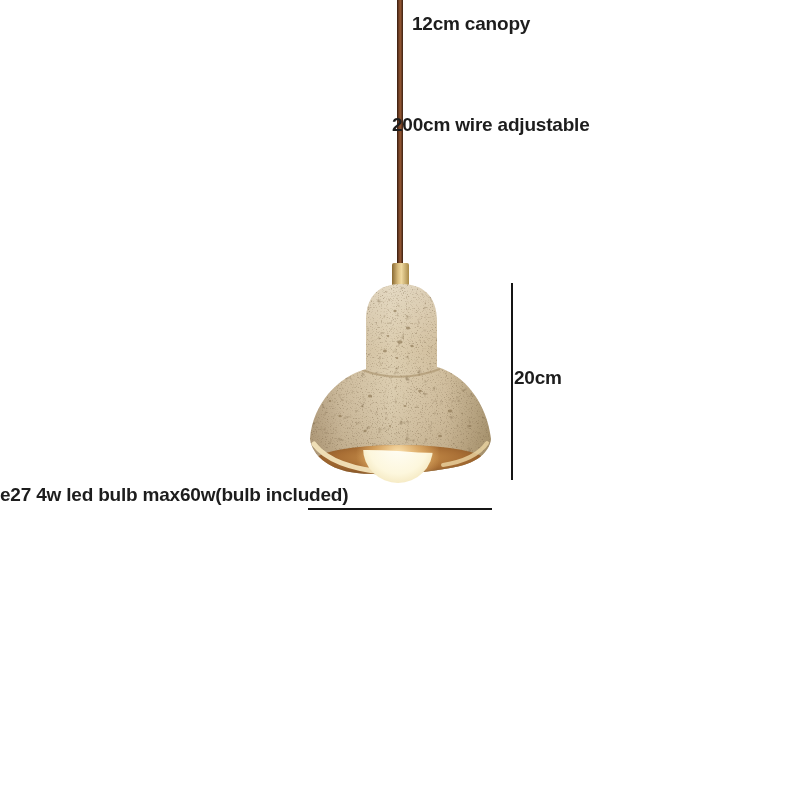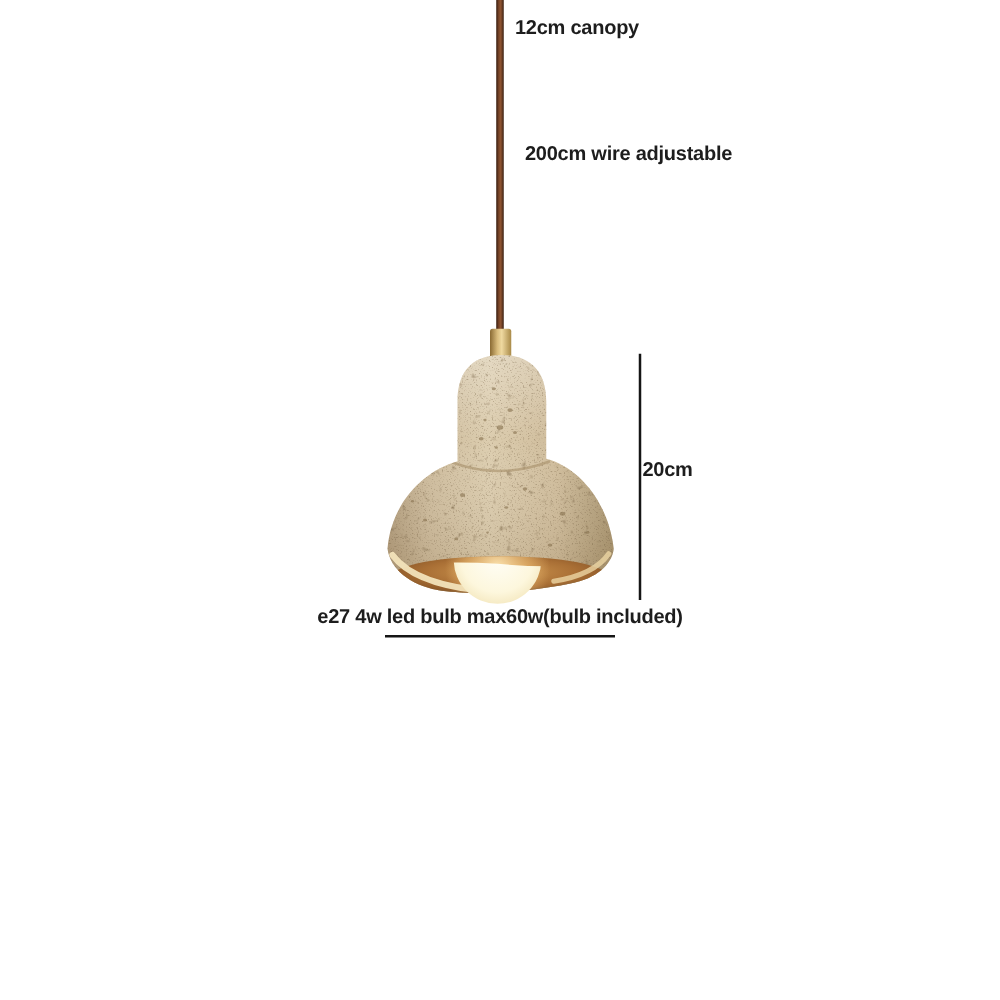--- a/index.html
+++ b/index.html
@@ -14,27 +14,27 @@
     position:relative;
     width:800px;height:800px;
     margin:0 auto;
     background:var(--background);
     overflow:hidden;
     font-family:"Liberation Sans","DejaVu Sans",sans-serif;
   }
   .label{
     position:absolute;
     color:var(--text);
-    font-size:16px;
+    font-size:19px;
     font-weight:bold;
     letter-spacing:-0.2px;
     line-height:1.2;
     white-space:nowrap;
   }
-  .label.centered{left:0;width:800px;text-align:center;}
+  .label.centered{left:0;width:800px;}
   .wire{
     position:absolute;
     left:397px;top:0;width:6px;height:266px;
     background:linear-gradient(90deg,#33190c 0%,#7a4628 35%,#8f5431 60%,#3a2012 100%);
   }
   .brass{
     position:absolute;
     left:392px;top:263px;width:17px;height:28px;
     border-radius:2px;
     background:linear-gradient(90deg,#8a6a33 0%,#d9bc7d 35%,#efd9a0 55%,#a98a48 100%);
@@ -47,21 +47,21 @@
     position:absolute;
     left:511px;top:283px;width:2px;height:197px;
     background:var(--measure-line);
   }
   .hline{
     position:absolute;
     left:308px;top:508px;width:184px;height:2px;
     background:var(--measure-line);
   }
   .canopy-label{left:412px;top:13px;}
-  .wire-label{left:420px;top:114px;}
+  .wire-label{left:392px;top:114px;}
   .height-label{left:514px;top:367px;}
   .bulb-label{top:484px;}
   .diameter-label{top:515px;}
 </style>
 </head>
 <body>
 
 <div class="canvas">
 
   <div class="wire"></div>

